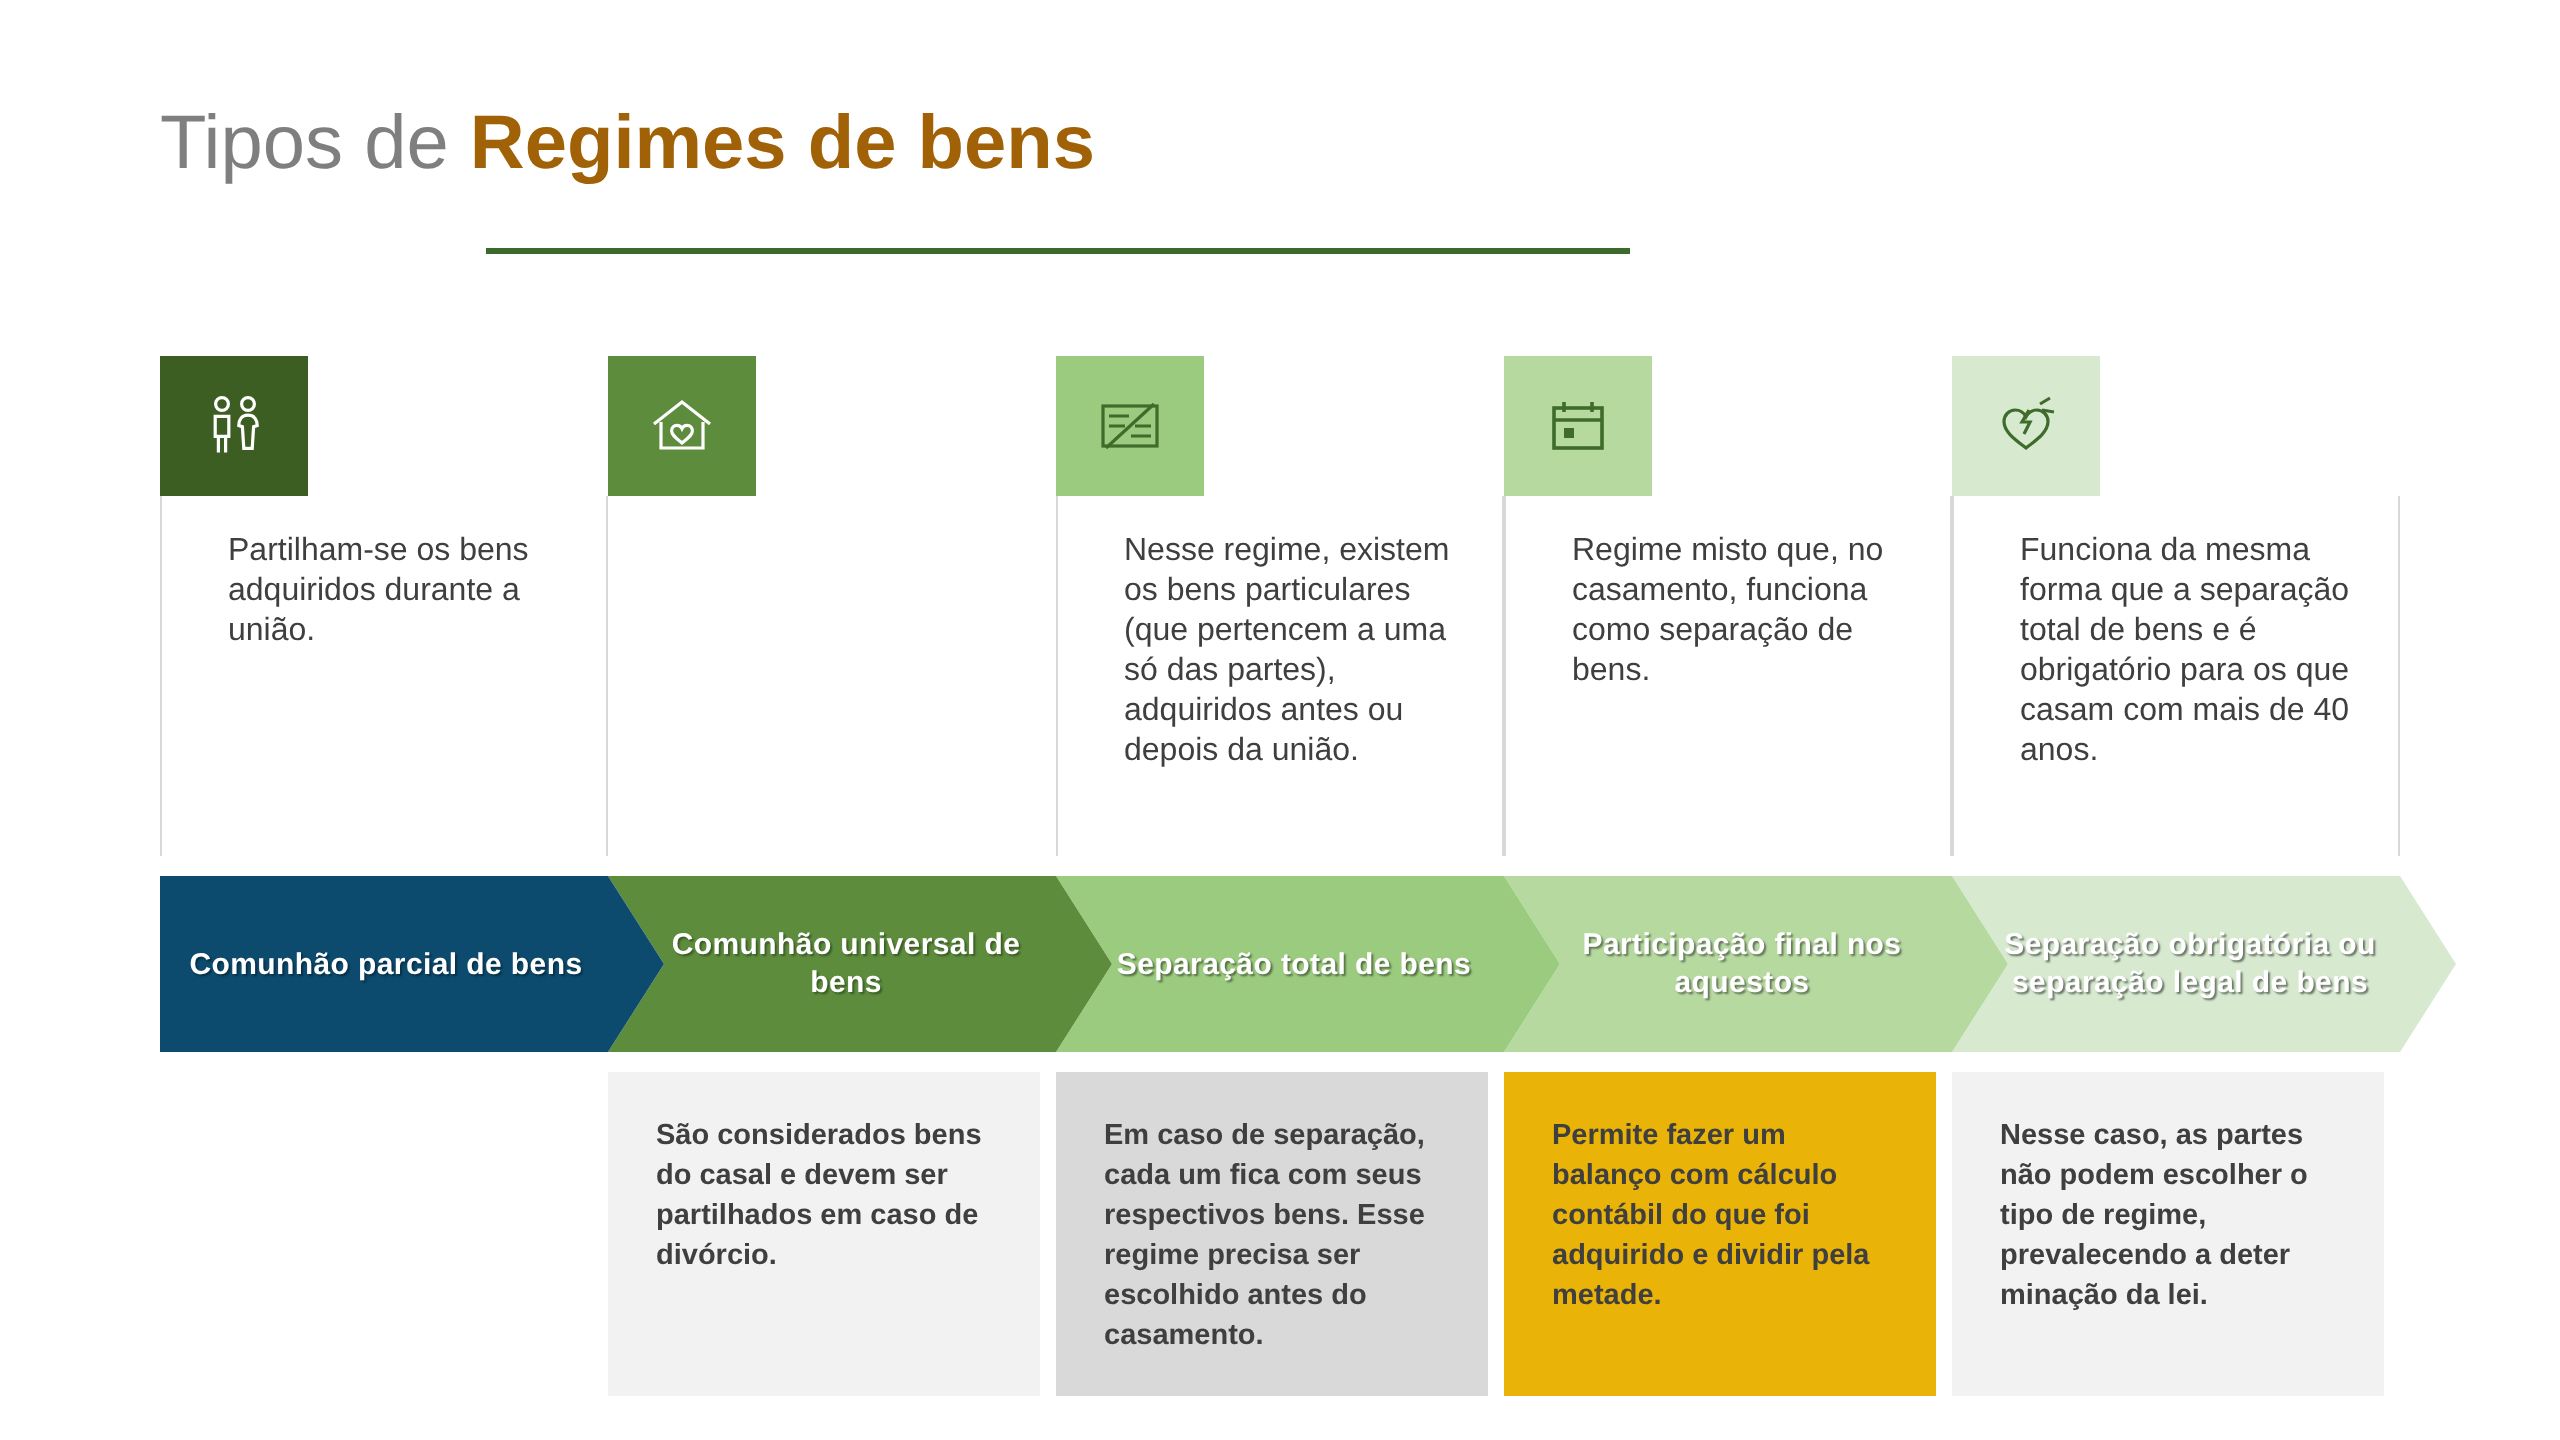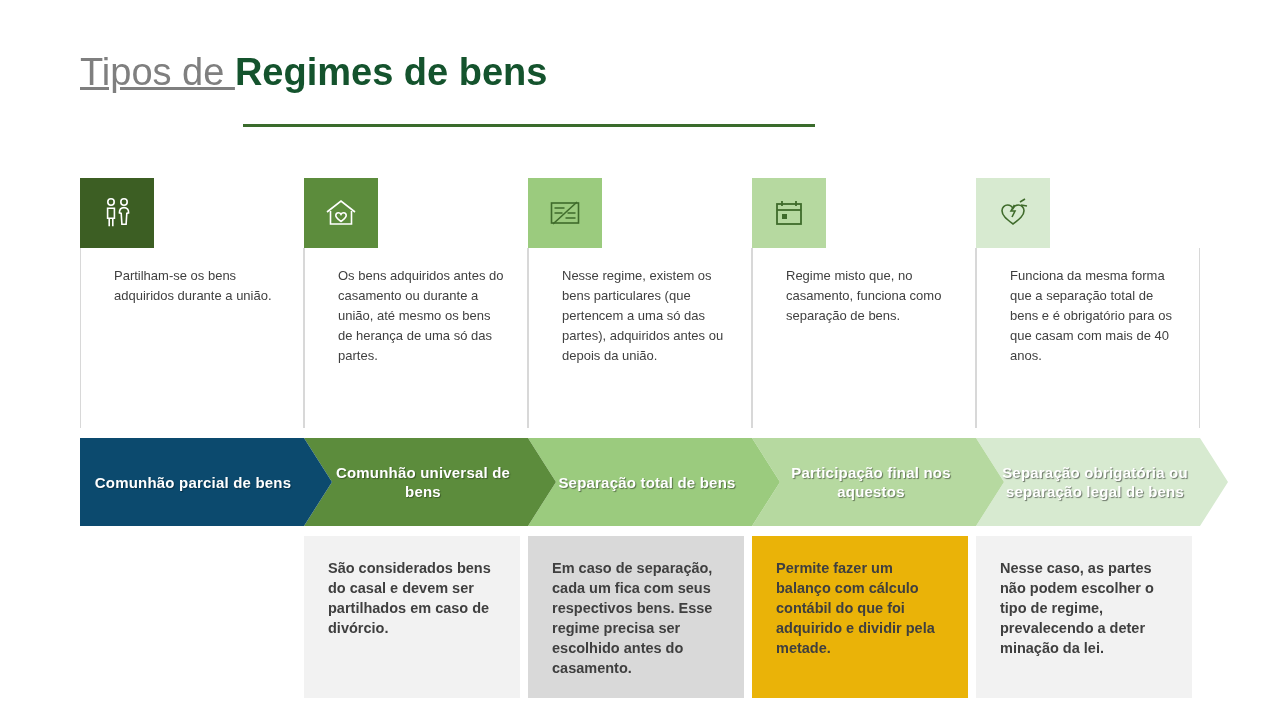--- a/index.html
+++ b/index.html
@@ -24,24 +24,23 @@
     width: 900px;
   }
   #title-text {
     font-size: 38px;
     line-height: 48px;
     white-space: nowrap;
   }
   #title-text .light {
     color: #7f7f7f;
     font-weight: normal;
-    text-decoration: underline;
   }
   #title-text .bold {
-    color: #14532d;
+    color: #a16207;
     font-weight: bold;
   }
   #title-rule {
     position: absolute;
     left: 243px;
     top: 124px;
     width: 572px;
     height: 3px;
     background: #3a6b2c;
   }
@@ -90,21 +89,21 @@
     width: 224px;
     height: 180px;
     background: #ffffff;
     border-left: 1px solid #d8d8d8;
     border-right: 1px solid #d8d8d8;
     box-sizing: border-box;
     padding: 18px 20px 0 33px;
   }
   .top-desc p {
     margin: 0;
-    font-size: 13px;
+    font-size: 16px;
     line-height: 20px;
     color: #3f3f3f;
   }
 
   
   .chevron {
     position: absolute;
     top: 260px;
     left: 0;
     width: 252px;
@@ -195,23 +194,20 @@
   <div class="column col1">
     <div class="icon-tile" style="background:#5c8c3c">
       <span>
         <svg width="38" height="38" viewBox="0 0 38 38" fill="none" stroke="#ffffff" stroke-width="1.6">
           <path d="M5 18L19 7l14 11"></path>
           <path d="M8.5 17v13h21V17"></path>
           <path d="M19 27.5c-2.6-2.2-5.2-3.8-5.2-6.1 0-1.6 1.2-2.7 2.6-2.7 1.1 0 2.1.6 2.6 1.6.5-1 1.5-1.6 2.6-1.6 1.4 0 2.6 1.1 2.6 2.7 0 2.3-2.6 3.9-5.2 6.1z"></path>
         </svg>
       </span>
     </div>
-    <div class="top-desc">
-      <p>Os bens adquiridos antes do casamento ou durante a união, até mesmo os bens de herança de uma só das partes.</p>
-    </div>
     <div class="chevron mid" style="background:#5c8c3c">
       <div class="label">Comunhão universal de bens</div>
     </div>
     <div class="bottom-note" style="background:#f2f2f2">
       <p>São considerados bens do casal e devem ser partilhados em caso de divórcio.</p>
     </div>
   </div>
 
   <div class="column col2">
     <div class="icon-tile" style="background:#9bcb7e">

